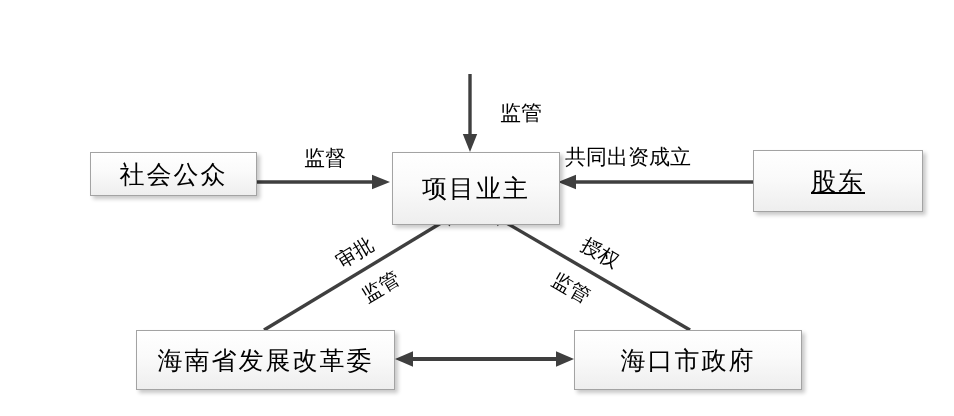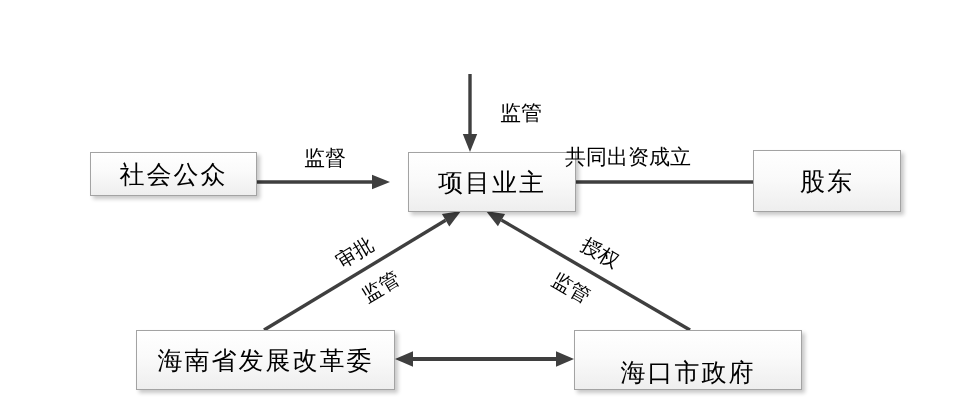--- a/index.html
+++ b/index.html
@@ -96,33 +96,33 @@
       <polygon class="arrow-head" points="395,359 413,351.2 413,366.8"></polygon>
       <polygon class="arrow-head" points="574,359 556,351.2 556,366.8"></polygon>
     </g>
   </svg>
 
 
   <div class="node" style="left:90px; top:152px; width:167px; height:44px;">
     <span>社会公众</span>
   </div>
 
-  <div class="node" style="left:408px; top:152px; width:168px; height:60px;">
+  <div class="node" style="left:392px; top:152px; width:168px; height:73px;">
     <span>项目业主</span>
   </div>
 
-  <div class="node" style="left:753px; top:150px; width:148px; height:62px;">
+  <div class="node" style="left:753px; top:150px; width:170px; height:62px;text-decoration:underline;">
     <span>股东</span>
   </div>
 
   <div class="node" style="left:136px; top:330px; width:259px; height:60px;text-align:center;">
     <span>海南省发展改革委</span>
   </div>
 
-  <div class="node" style="left:574px; top:330px; width:228px; height:60px;align-items:flex-end;">
+  <div class="node" style="left:574px; top:330px; width:228px; height:60px;">
     <span>海口市政府</span>
   </div>
 
   <div class="edge-label" style="left:521px; top:113px;">监管</div>
 
   <div class="edge-label" style="left:325px; top:158px;">监督</div>
 
   <div class="edge-label" style="left:628px; top:157px;text-align:center;">共同出资成立</div>
 
   <div class="edge-label rot-left" style="left:355px; top:253px;">审批</div>

